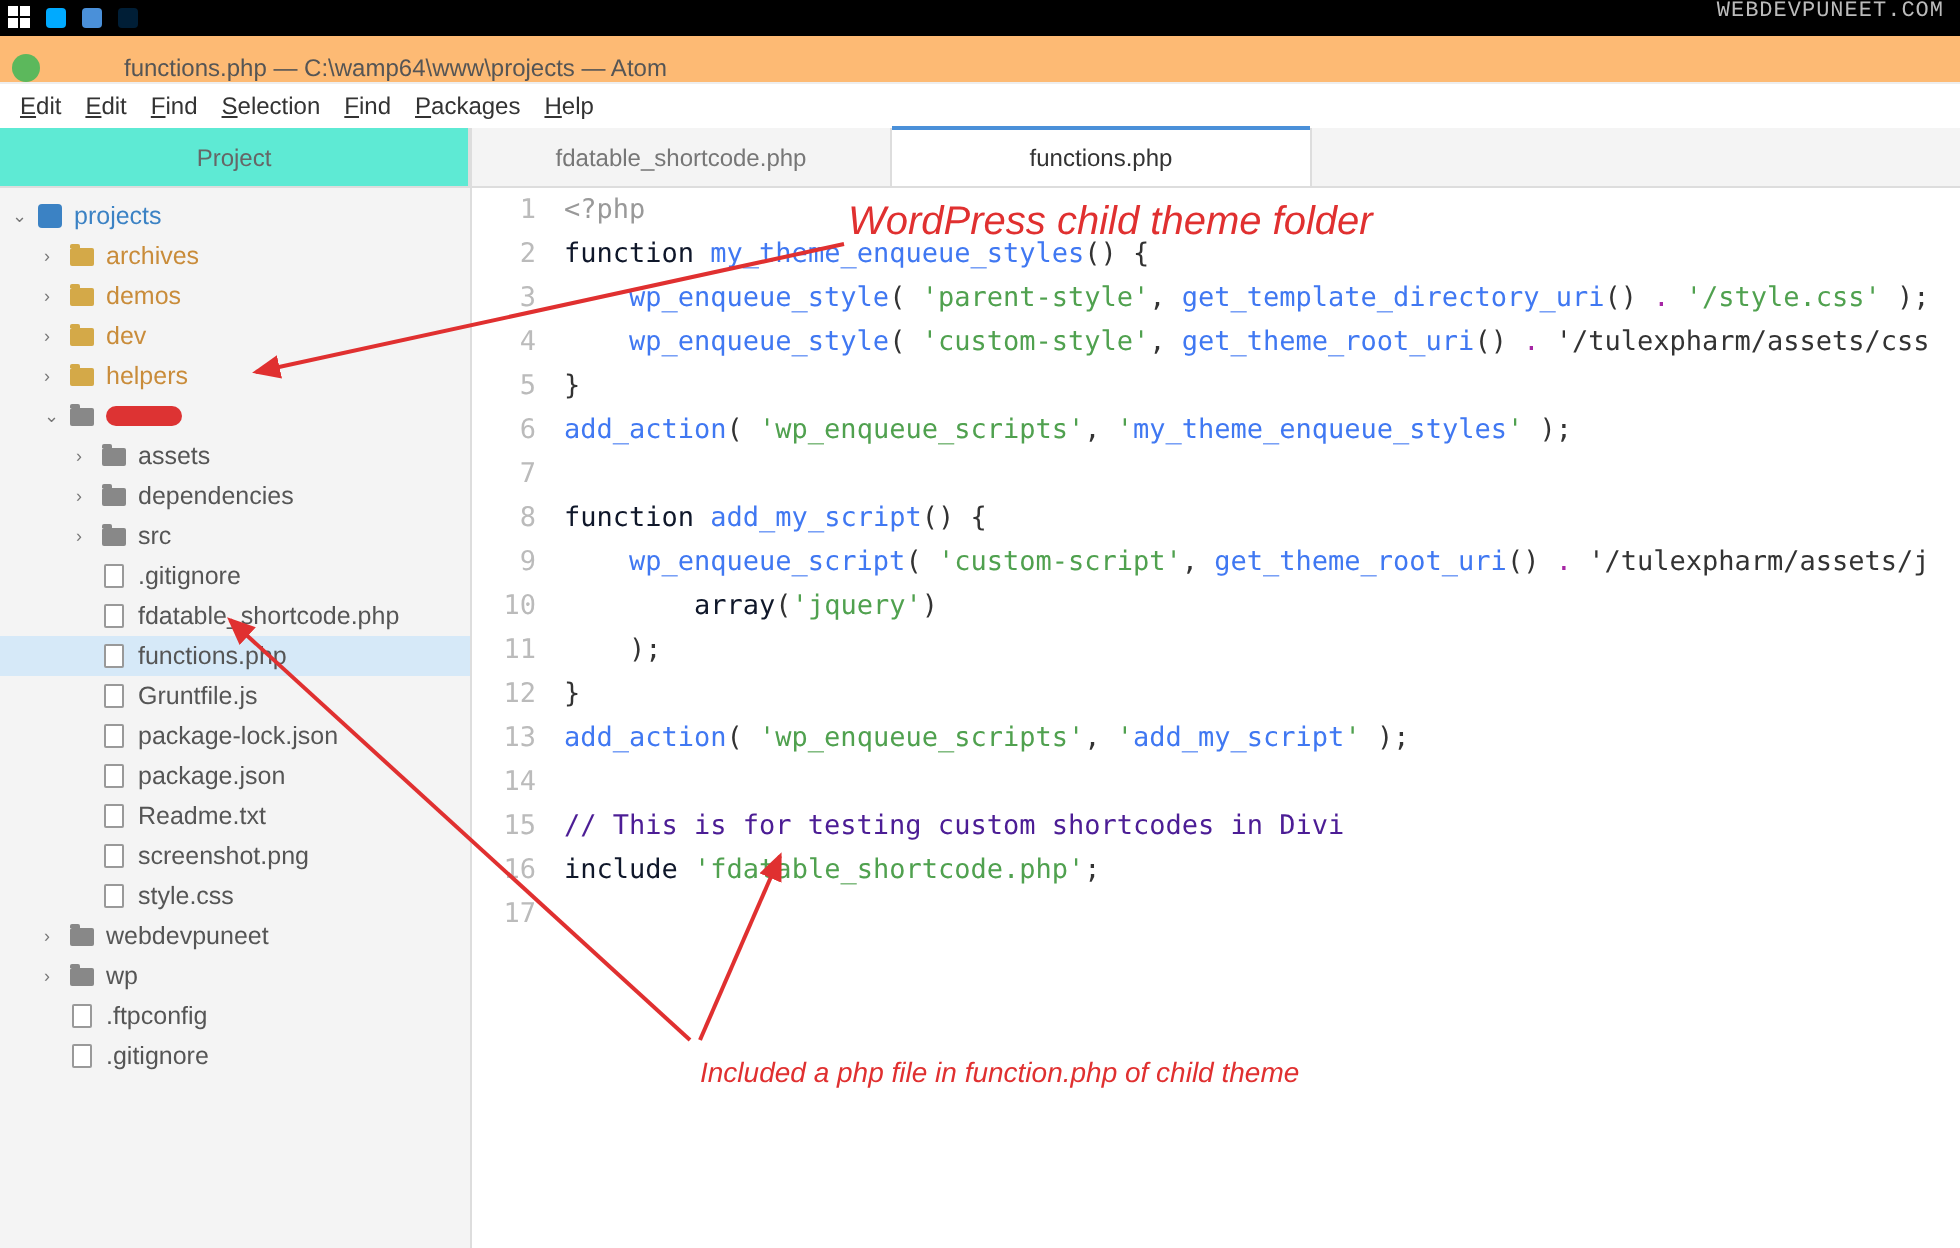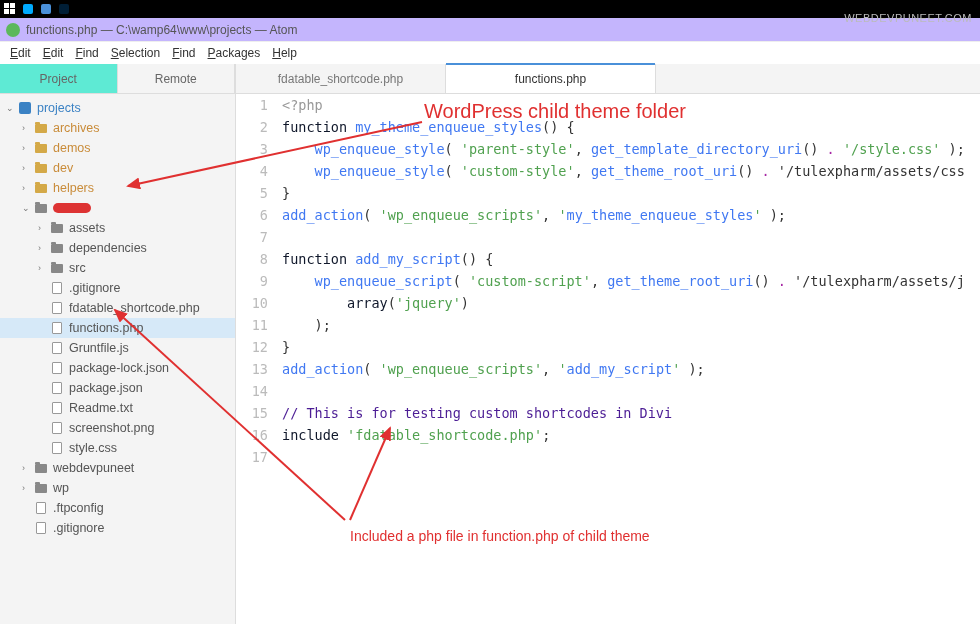--- a/index.html
+++ b/index.html
@@ -1,24 +1,24 @@
 <!DOCTYPE html>
 <html><head>
 <meta charset="utf-8">
 <style>
 * { margin: 0; padding: 0; box-sizing: border-box; }
 body { font-family: "Segoe UI", Arial, sans-serif; font-size: 12px; background: #fff; width: 980px; height: 624px; overflow: hidden; position: relative; }
 
 
 .taskbar { height: 18px; background: #000; display: flex; align-items: center; padding: 0 2px; }
 .taskbar-item { width: 16px; height: 16px; margin-right: 2px; display: flex; align-items: center; justify-content: center; }
-.watermark { position: absolute; top: 12px; right: 8px; font-size: 11px; color: #bbb; font-family: Liberation Sans, sans-serif; letter-spacing: 0.5px; }
-
-
-.titlebar { height: 24px; display: flex; align-items: center; padding: 0 6px; background: #c4b5fd; border-bottom: 1px solid #eee; }
+.watermark { position: absolute; top: 0; right: 8px; font-size: 11px; color: #bbb; font-family: Liberation Mono, monospace; letter-spacing: 0.5px; }
+
+
+.titlebar { height: 24px; display: flex; align-items: flex-end; padding: 0 6px; background: #fdba74; border-bottom: 1px solid #eee; gap: 36px; }
 .titlebar-icon { width: 14px; height: 14px; border-radius: 50%; background: #5cb85c; margin-right: 6px; }
 .titlebar-text { font-size: 12px; color: #555; }
 
 
 .menubar { height: 22px; display: flex; align-items: center; padding: 0 4px; background: #fff; }
 .menubar-item { padding: 2px 6px; font-size: 12px; color: #333; cursor: pointer; }
 .menubar-item::first-letter { text-decoration: underline; }
 
 
 .workspace { display: flex; height: calc(100% - 64px); }
@@ -55,21 +55,21 @@
 .gutter { width: 44px; text-align: right; padding-right: 12px; color: #bbb; background: #fff; user-select: none; }
 .code { flex: 1; padding-left: 2px; white-space: pre; color: #333; overflow: hidden; }
 .tok-key { color: #0f172a; }
 .tok-call{ color: #4078f2; }
 .tok-str { color: #50a14f; }
 .tok-op  { color: #a626a4; }
 .tok-com { color: #4c1d95; }
 .tok-tag { color: #999; }
 
 
-.overlay { position: absolute; inset: 0; pointer-events: none; }
+.overlay { position: absolute; inset: 0; pointer-events: none; font-style: italic; }
 .anno-text { position: absolute; color: #e03030; font-family: Arial; font-size: 20px; font-weight: 500; }
 .anno-text.small { font-size: 14px; }
 svg.arrows { position: absolute; inset: 0; width: 100%; height: 100%; }
 </style>
 </head>
 <body>
 
 <div class="taskbar">
   <div class="taskbar-item">
       <svg width="12" height="12">
@@ -104,21 +104,20 @@
   <div class="menubar-item">Find</div>
   <div class="menubar-item">Packages</div>
   <div class="menubar-item">Help</div>
 </div>
 
 <div class="workspace">
 
   <div class="sidebar">
     <div class="sidebar-tabs">
       <div class="sidebar-tab active">Project</div>
-      <div class="sidebar-tab">Remote</div>
     </div>
     <div class="tree">
       <div class="tree-item">
         <span class="tree-chevron">⌄</span>
         <span class="tree-icon">
             <svg width="12" height="12">
               <rect width="12" height="12" rx="2" fill="#3b82c4"></rect>
             </svg>
           </span>
         <span class="tree-label root">projects</span>

